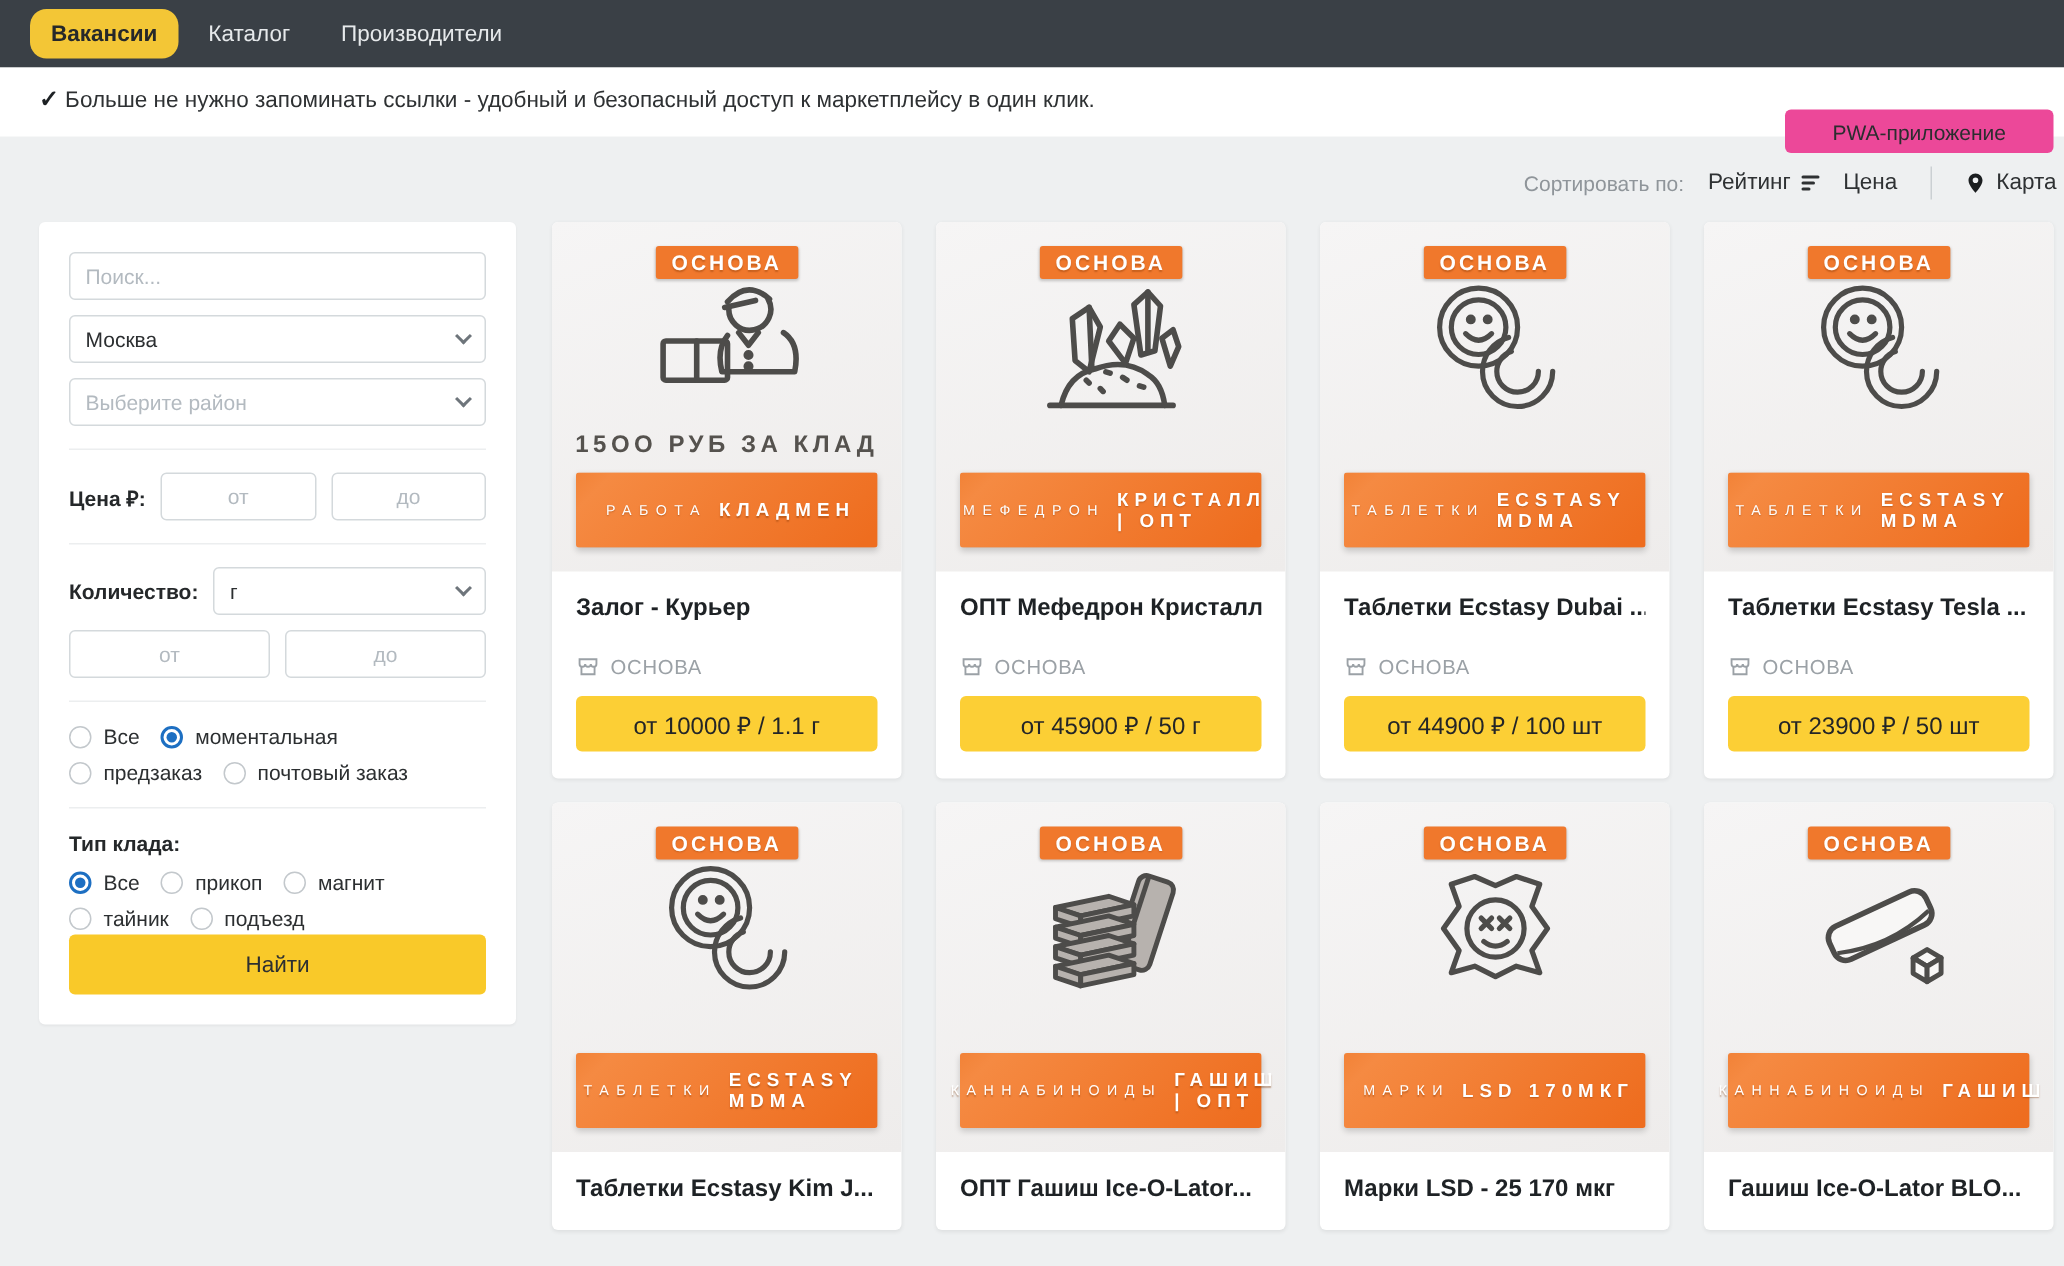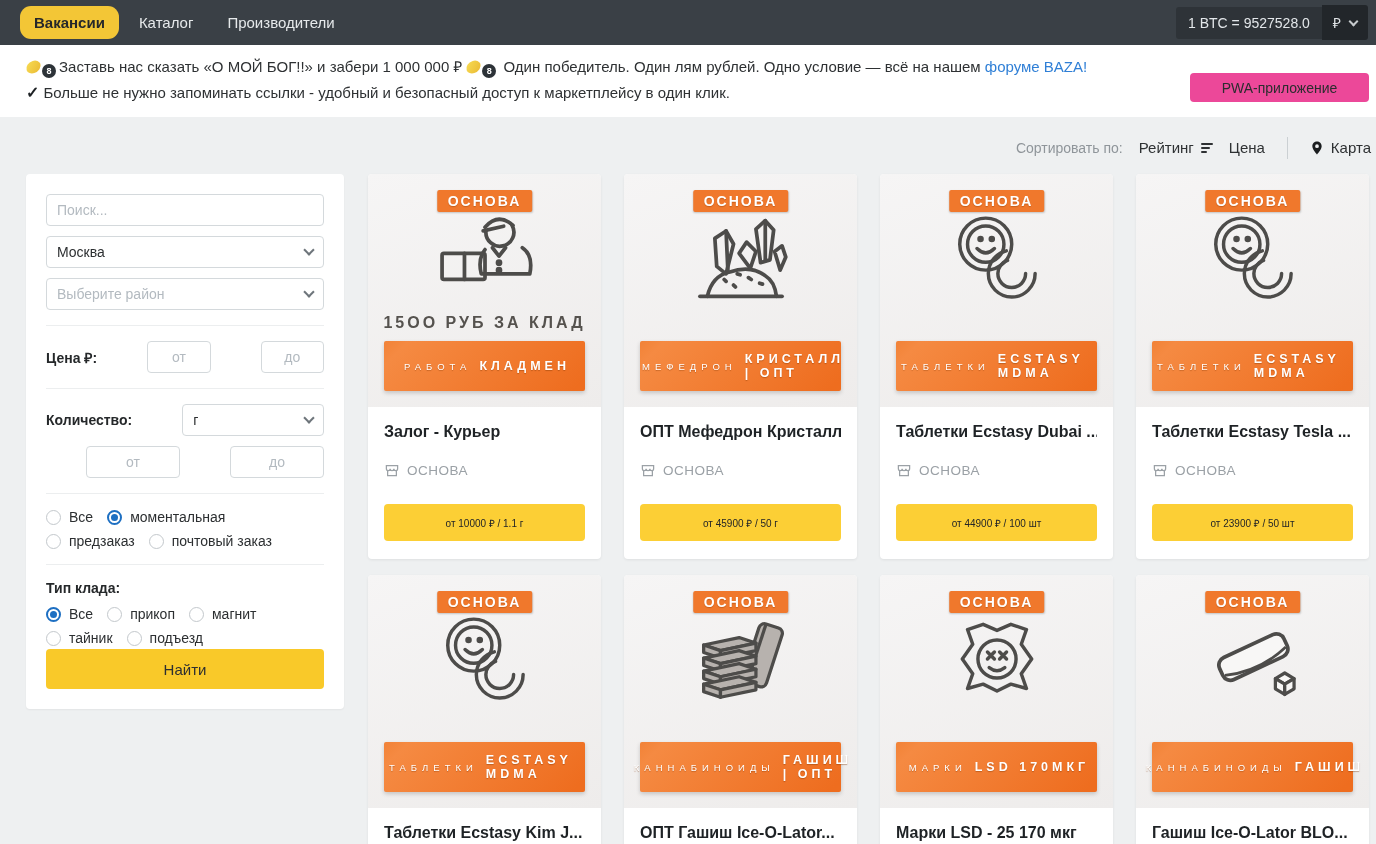--- a/index.html
+++ b/index.html
@@ -43,21 +43,21 @@
   .inp::placeholder { color:#b3bac0; }
   .inp.center { text-align:center; }
   .inp.center::placeholder { text-align:center; color:#b3bac0; }
   .sel { display:flex; align-items:center; justify-content:space-between; cursor:pointer; }
   .sel .chev2 { width:8px; height:8px; border-right:2px solid #6e757b; border-bottom:2px solid #6e757b; transform:rotate(45deg); margin-top:-4px; }
   .sel .ph { color:#b3bac0; }
   .mt10 { margin-top:10px; }
   .hr { border-top:1px solid #eceeef; margin:15px 0; }
   .frow { display:flex; align-items:center; gap:10px; }
   .flabel { font-size:14px; font-weight:bold; color:#25282a; flex:none; }
-  .frow .inp, .frow .sel { flex:1; min-width:0;margin-left:40px; }
+  .frow .inp, .frow .sel { flex:1; min-width:0; }
   .radio-group { display:flex; flex-wrap:wrap; gap:8px 14px; }
   .radio-item { display:flex; align-items:center; gap:8px; cursor:pointer; font-size:14px; color:#2c2f31; }
   .radio { width:15px; height:15px; border:1px solid #c3c8cc; border-radius:50%; flex:none; position:relative; background:#fff; }
   .radio.checked { border:2px solid #1d6fc2; }
   .radio.checked::after { content:""; position:absolute; left:2px; top:2px; width:7px; height:7px; border-radius:50%; background:#1d6fc2; }
   .find-btn { width:100%; height:40px; margin-top:3px; background:#f9c929; border:none; border-radius:4px; font-size:15px; color:#2d2f31; font-family:"Liberation Sans",sans-serif; cursor:pointer; }
 
   
   .grid { display:grid; grid-template-columns:repeat(4,233px); gap:16px 23px; margin-left:24px; }
   .card { width:233px; background:#fff; border-radius:4px; box-shadow:0 1px 3px rgba(0,0,0,.07); overflow:hidden; cursor:pointer; }
@@ -65,44 +65,34 @@
   .badge { position:absolute; top:16px; left:50%; transform:translateX(-50%); background:#f0782c; color:#fff; font-size:14px; font-weight:bold; letter-spacing:2px; padding:3px 11px; border-radius:2px; text-shadow:0 1px 1px rgba(120,50,0,.35); box-shadow:0 1px 2px rgba(0,0,0,.2); }
   .card-icon { position:absolute; top:32px; left:0; right:0; display:flex; justify-content:center; }
   .card-icon svg { width:112px; height:104px; }
   .card-caption { position:absolute; top:140px; left:0; right:0; text-align:center; font-size:16px; font-weight:bold; color:#55524e; letter-spacing:3px; }
   .banner { position:absolute; left:16px; right:16px; bottom:16px; height:50px; background:linear-gradient(135deg,#f6945142 , #f58a42 10%, #ee6d1f 95%); background-color:#f07c2e; border-radius:2px; display:flex; flex-direction:row; align-items:center; justify-content:center; gap:4px; box-shadow:0 2px 4px rgba(0,0,0,.18); }
   .banner .b1 { color:#fff; font-size:9.5px; letter-spacing:5px; padding-left:5px; text-shadow:0 1px 1px rgba(120,50,0,.4); }
   .banner .b2 { color:#fff; font-size:12.5px; font-weight:bold; letter-spacing:4px; padding-left:4px; text-shadow:0 1px 1px rgba(120,50,0,.4); }
   .card-info { padding:16px 16px 18px 16px; }
   .card-title { font-size:16px; font-weight:bold; color:#1e2225; white-space:nowrap; overflow:hidden; }
   .shop-row { margin-top:22px; display:flex; align-items:center; gap:7px; color:#9ba1a6; font-size:13.5px; letter-spacing:.5px; }
-  .price-btn { margin-top:26px; width:100%; height:37px; background:#fccf35; border:none; border-radius:4px; font-size:10px; color:#232527; font-family:"Liberation Sans",sans-serif; cursor:pointer; }
+  .price-btn { margin-top:12px; width:100%; height:37px; background:#fccf35; border:none; border-radius:4px; font-size:16px; color:#232527; font-family:"Liberation Sans",sans-serif; cursor:pointer; }
 </style>
 </head>
 <body>
 
 <div class="navbar">
   <div class="nav-tabs">
     <div class="nav-tab active">Вакансии</div>
     <div class="nav-tab">Каталог</div>
     <div class="nav-tab">Производители</div>
   </div>
-  <div class="ticker-wrap">
-    <div class="ticker">1 BTC = 9527528.0</div>
-    <div class="currency-box">
-      <span>₽</span>
-      <span class="chev"></span>
-    </div>
-  </div>
 </div>
 
 <div class="announce">
-  <div class="ann-line">
-    <span class="lemon"></span><span class="eightball"></span><span>Заставь нас сказать «О МОЙ БОГ!!» и забери 1 000 000 ₽ </span><span class="lemon"></span><span class="eightball"></span><span> Один победитель. Один лям рублей. Одно условие — всё на нашем </span><a class="ann-link">форуме BAZA!</a>
-  </div>
   <div class="ann-line">
     <span class="check-icon">✓</span><span>Больше не нужно запоминать ссылки - удобный и безопасный доступ к маркетплейсу в один клик.</span>
   </div>
   <button class="pwa-btn">PWA-приложение</button>
 </div>
 
 <div class="main">
   <div class="sortbar">
     <span class="sort-label">Сортировать по:</span>
     <span class="sort-item">

